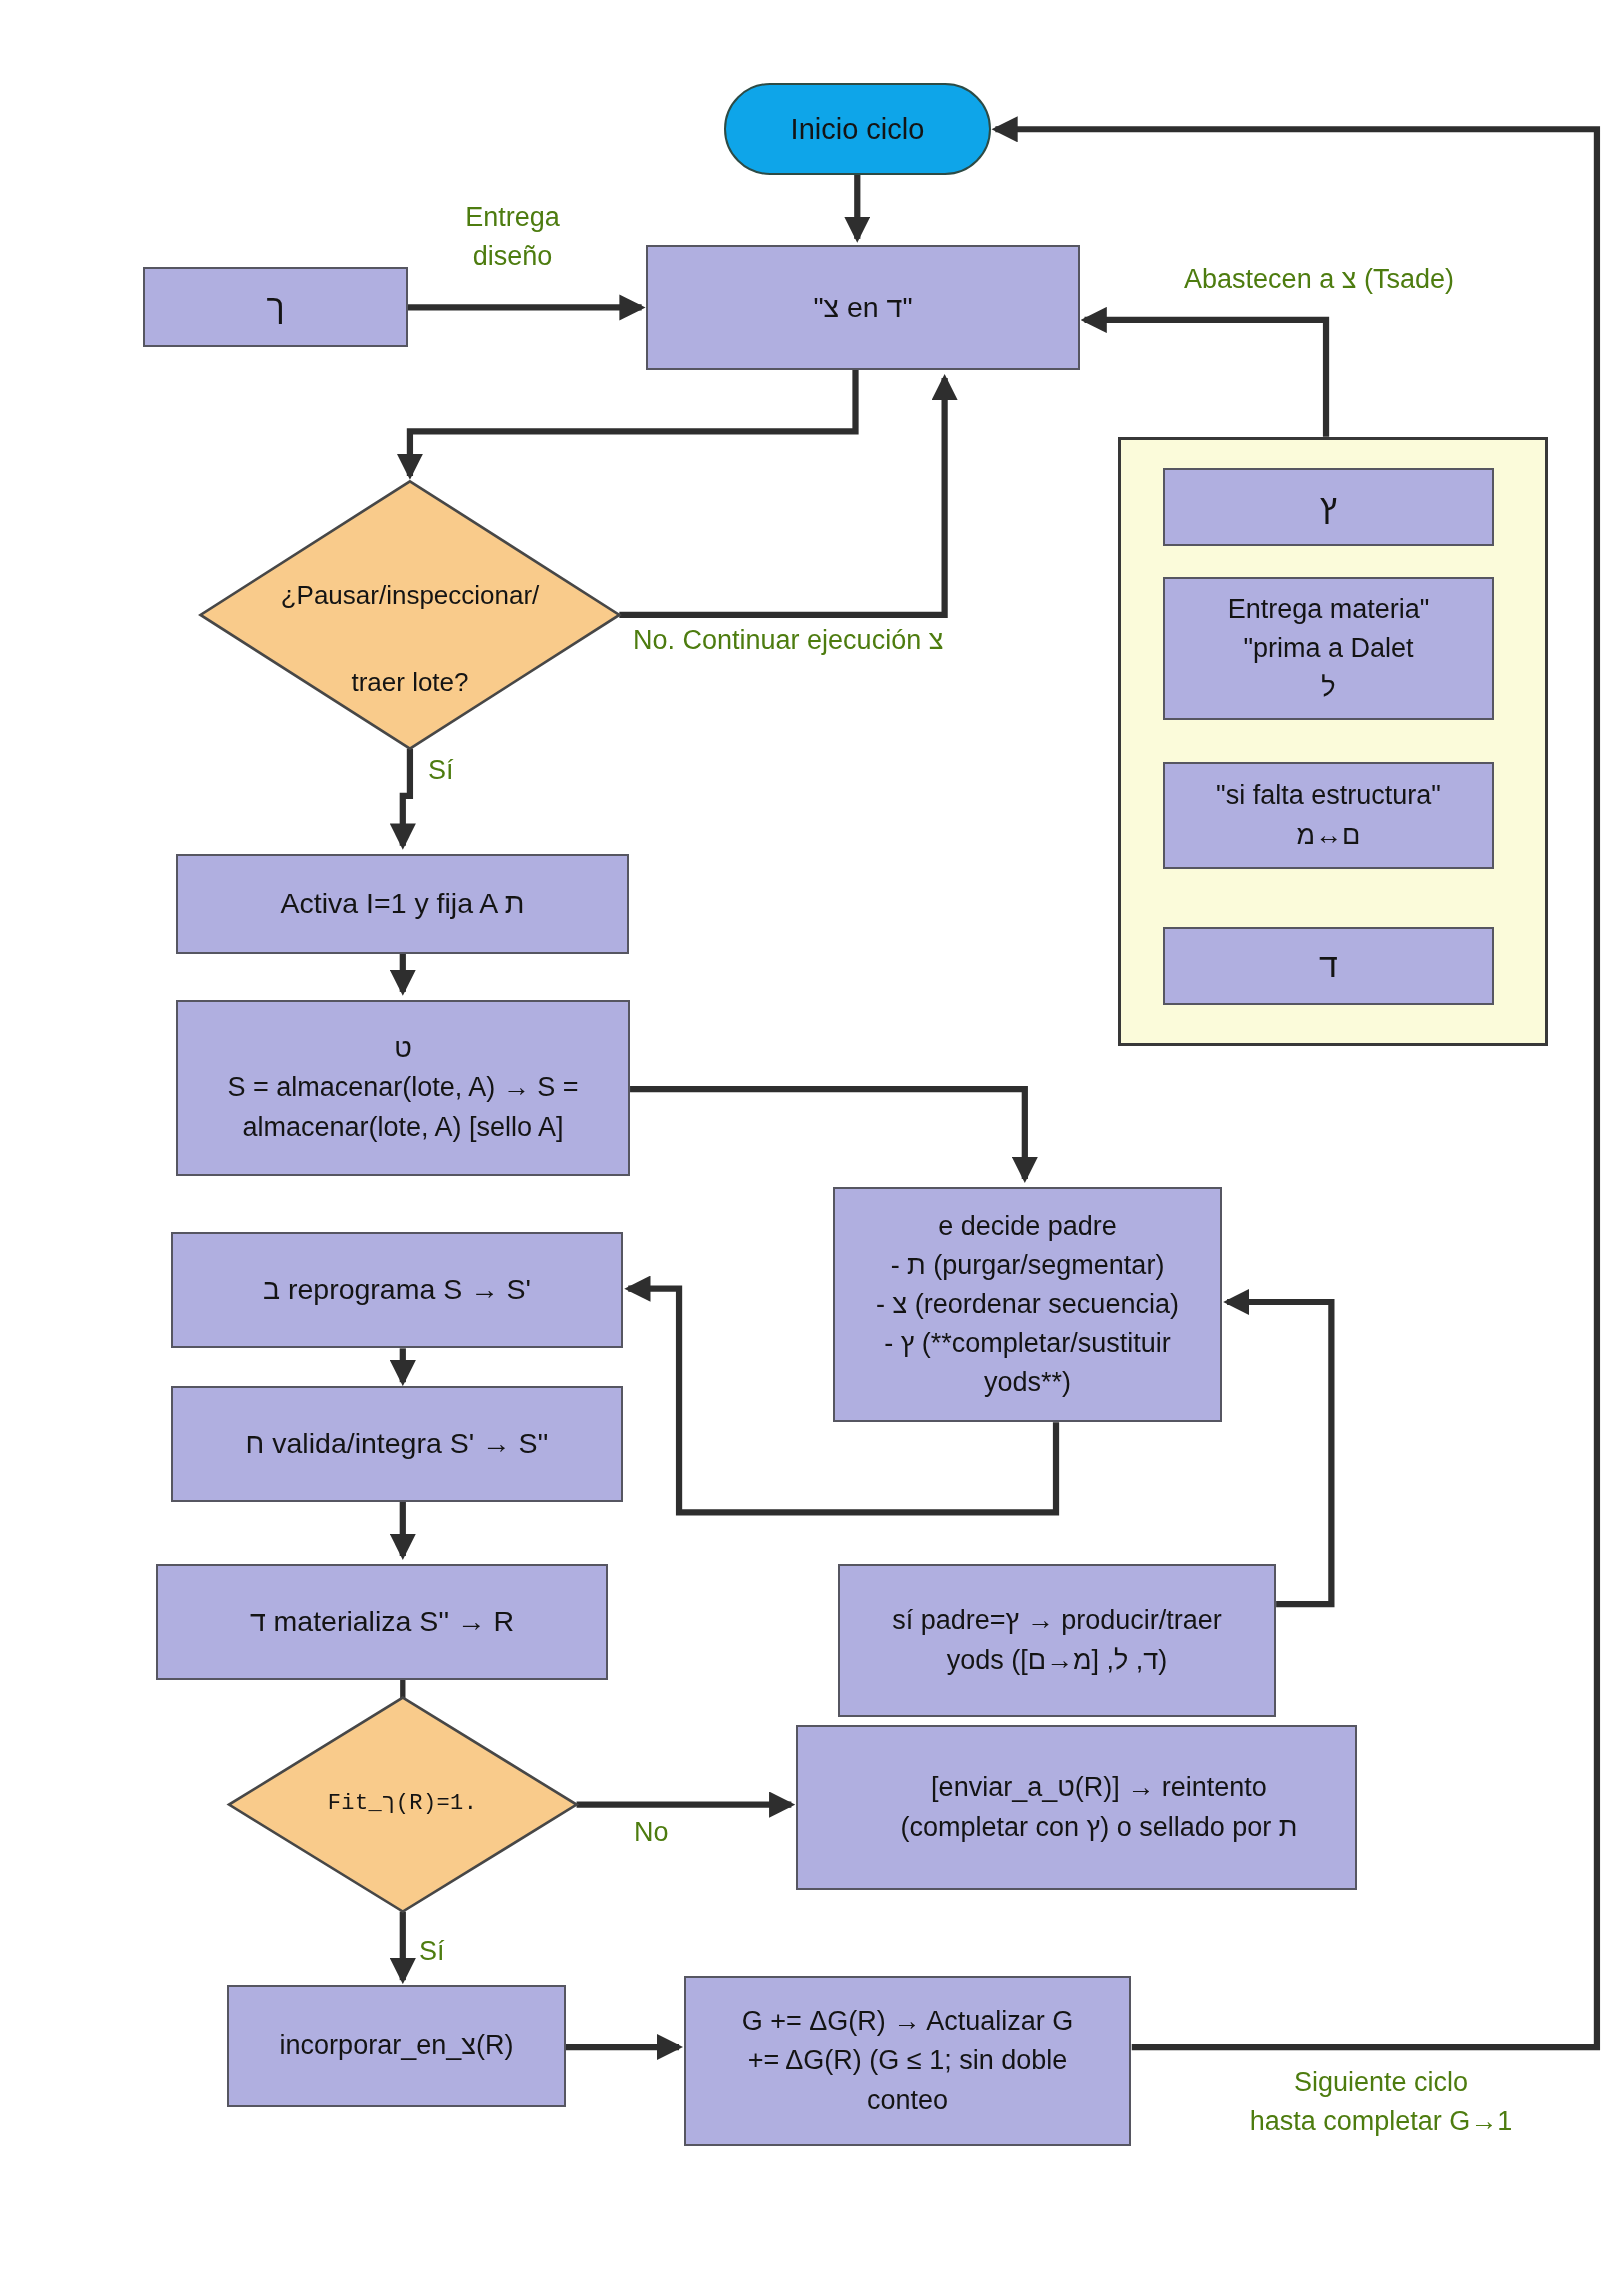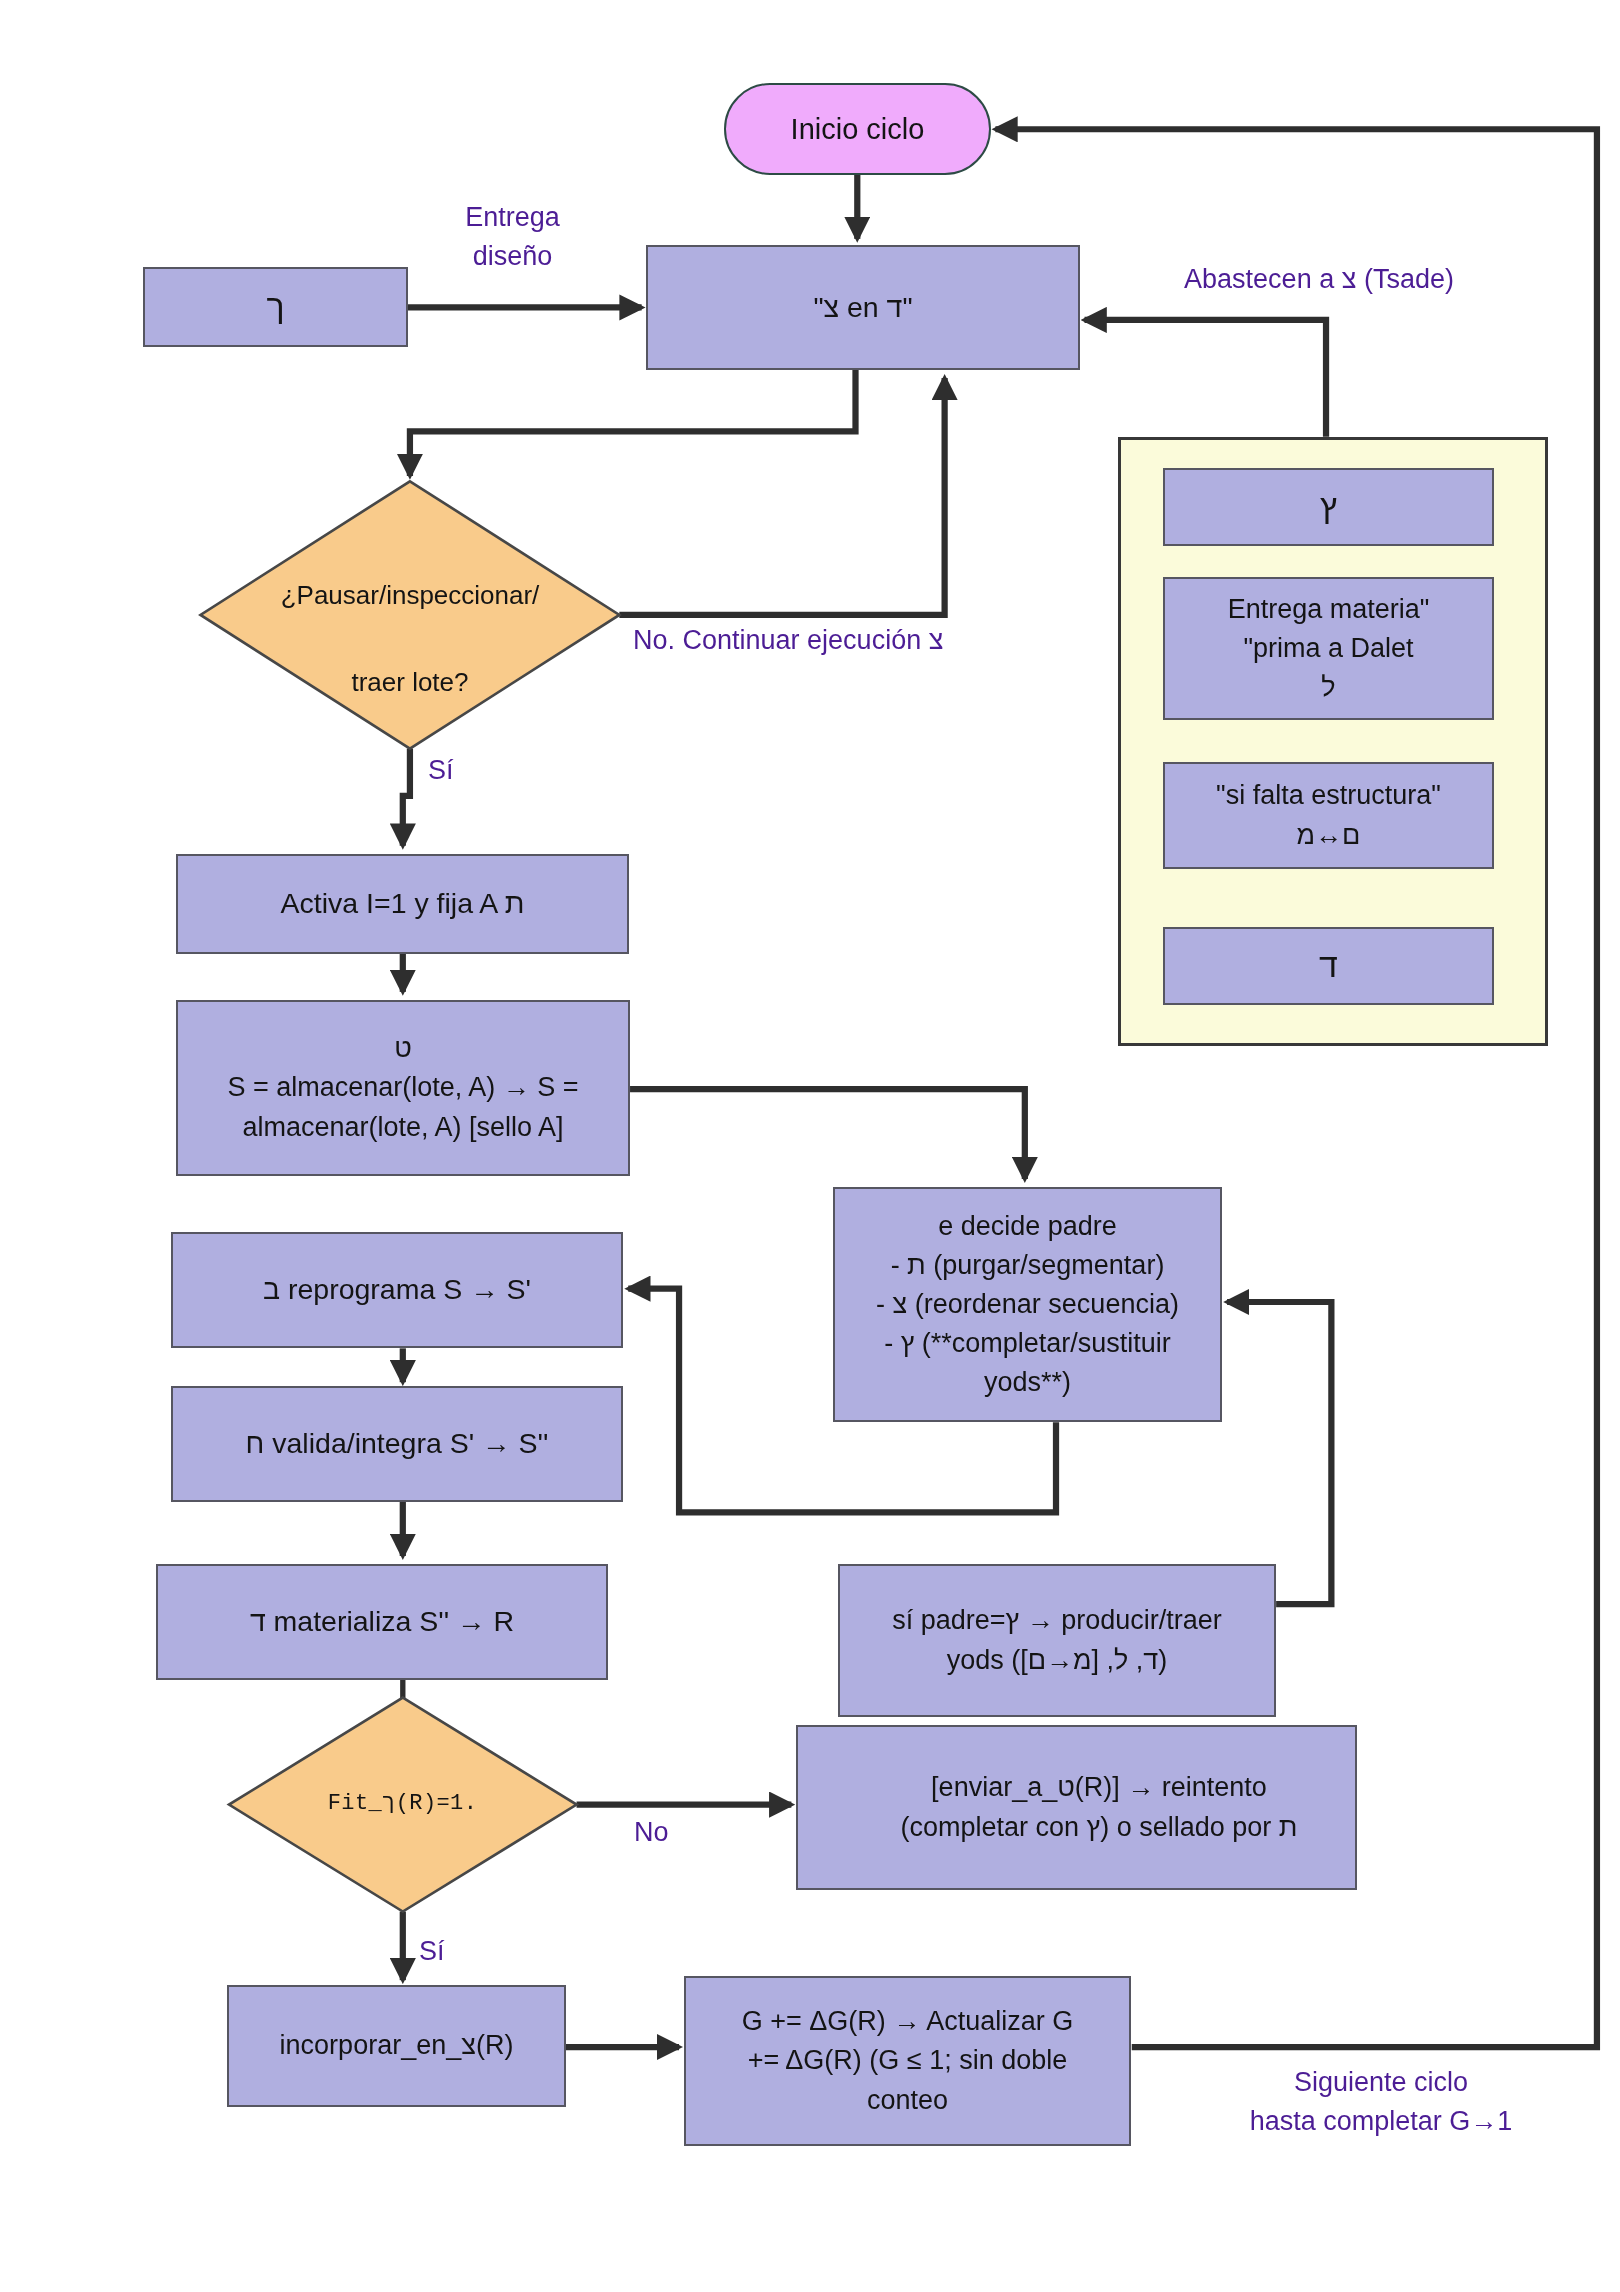--- a/index.html
+++ b/index.html
@@ -9,23 +9,23 @@
   }
   .wires{position:absolute;left:0;top:0;width:1621px;height:2293px;}
   .edge{fill:none;stroke:#2e2e2e;stroke-width:7;}
   .edge-thin{fill:none;stroke:#2e2e2e;stroke-width:6;}
   .diamond{fill:#F9CB8B;stroke:#474747;stroke-width:3;}
   .node{
     position:absolute;display:flex;flex-direction:column;align-items:center;
     justify-content:center;text-align:center;box-sizing:border-box;
   }
   .rect{background:#B0AFE0;border:2.7px solid #565661;}
-  .stadium{background:#f0abfc;border:2.7px solid #2D4B45;border-radius:48px;}
+  .stadium{background:#0ea5e9;border:2.7px solid #2D4B45;border-radius:48px;}
   .group{position:absolute;background:#FBFBDA;border:3.6px solid #383838;box-sizing:border-box;}
-  .lbl{position:absolute;color:#4c1d95;text-align:center;}
+  .lbl{position:absolute;color:#4d7c0f;text-align:center;}
   .lbl-left{text-align:left;}
   
   .bt{direction:ltr;unicode-bidi:bidi-override;}
   .fs25{font-size:22px;line-height:1.35;letter-spacing:0.4px;}
   .fs29{font-size:26px;line-height:1.5;margin-top:48px;}
   .fs30{font-size:27px;line-height:1.45;}
   .fs32{font-size:28.5px;line-height:1.45;}
   .fs33{font-size:29px;line-height:1.4;}
   .heb{font-size:34px;line-height:1.1;}
 </style>

